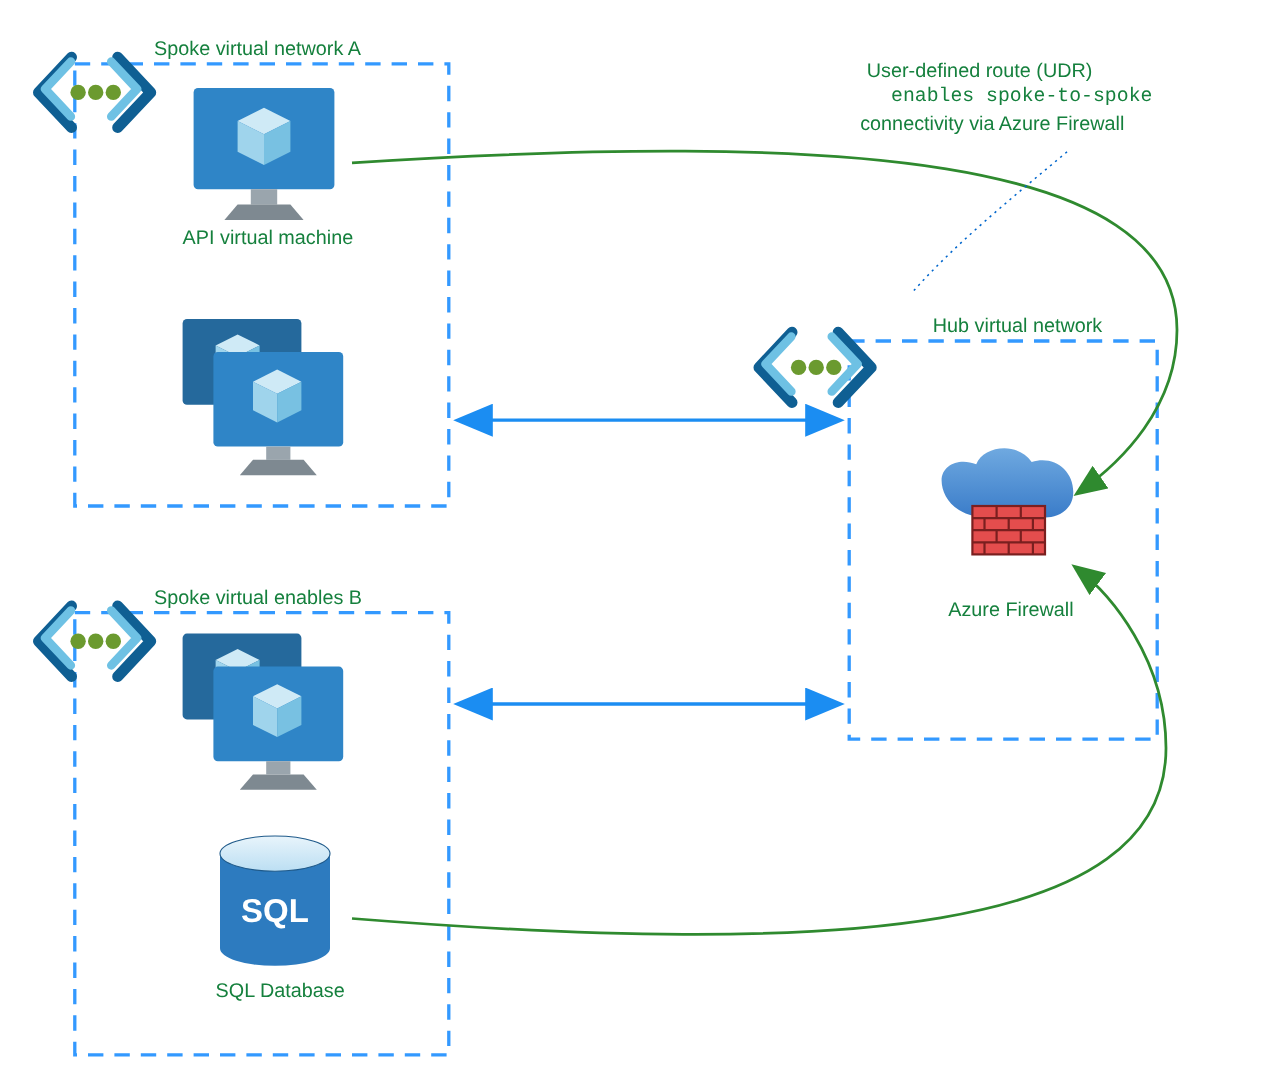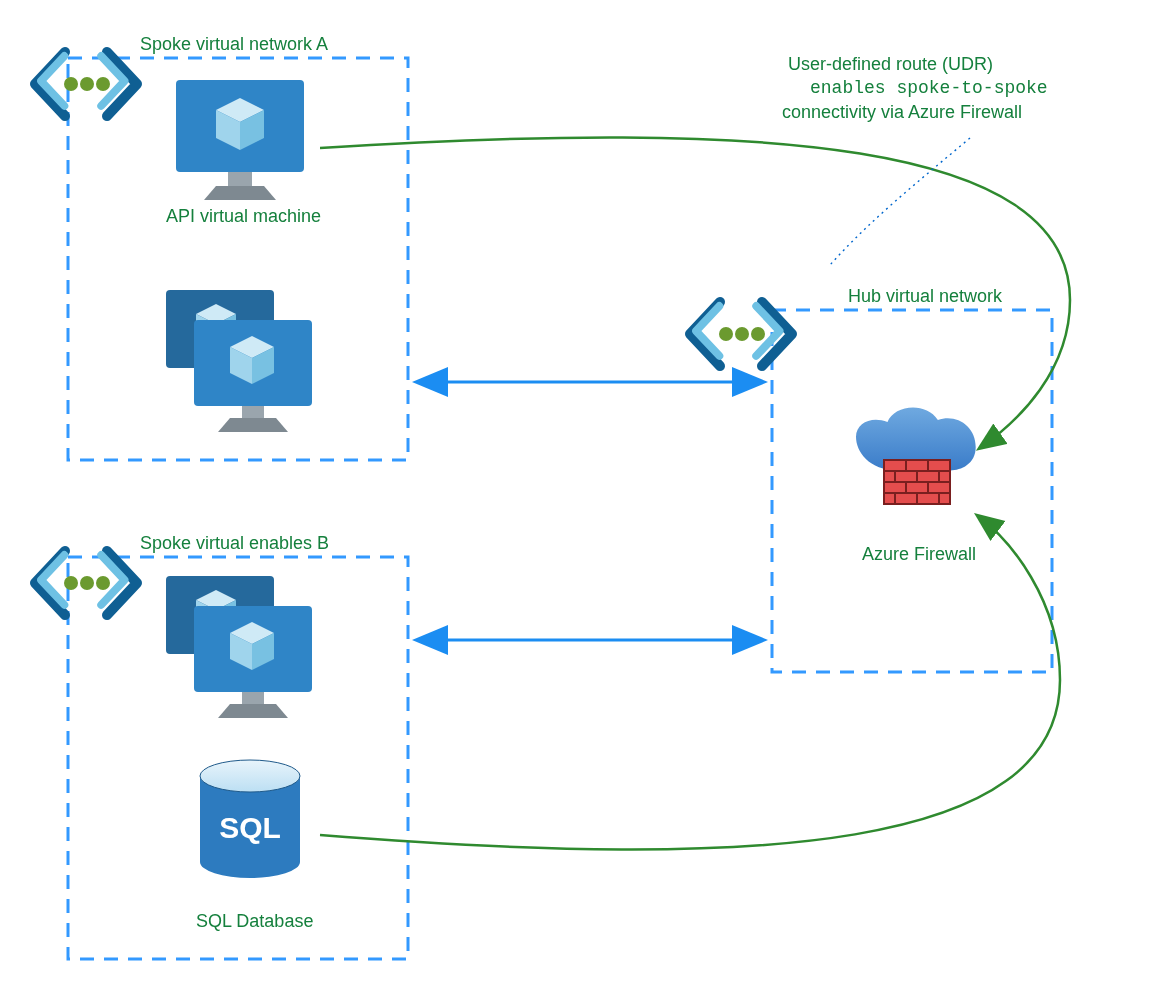--- a/index.html
+++ b/index.html
@@ -163,20 +163,20 @@
   <path d="M320 148 C 760 120, 1070 140, 1070 300 C 1070 370, 1020 420, 980 448" fill="none" stroke="#2f8a2f" stroke-width="2.5" marker-end="url(#greenArrow)"></path>
   <path d="M320 835 C 760 870, 1060 850, 1060 680 C 1060 600, 1010 540, 978 516" fill="none" stroke="#2f8a2f" stroke-width="2.5" marker-end="url(#greenArrow)"></path>
 
   <path d="M970 138 C 920 180, 870 220, 830 265" fill="none" stroke="#0066cc" stroke-width="1.4" stroke-dasharray="2 4"></path>
 </svg>
 
 <div class="label" style="left:140px; top:34px;">Spoke virtual network A</div>
 <div class="label" style="left:166px; top:206px;text-align:right;">API virtual machine</div>
 
 <div class="label" style="left:140px; top:533px;">Spoke virtual enables B</div>
-<div class="label" style="left:196px; top:890px;margin-top:21px;">SQL Database</div>
+<div class="label" style="left:196px; top:890px;">SQL Database</div>
 
 <div class="label" style="left:808px; top:286px;margin-left:40px;">Hub virtual network</div>
 <div class="label" style="left:862px; top:544px;">Azure Firewall</div>
 
 <div class="label" style="left:788px; top:54px;">User-defined route (UDR)</div>
 <div class="label" style="left:810px; top:78px;font-family:Liberation Mono, monospace;">enables spoke-to-spoke</div>
 <div class="label" style="left:782px; top:102px;">connectivity via Azure Firewall</div>
 
 </body></html>

